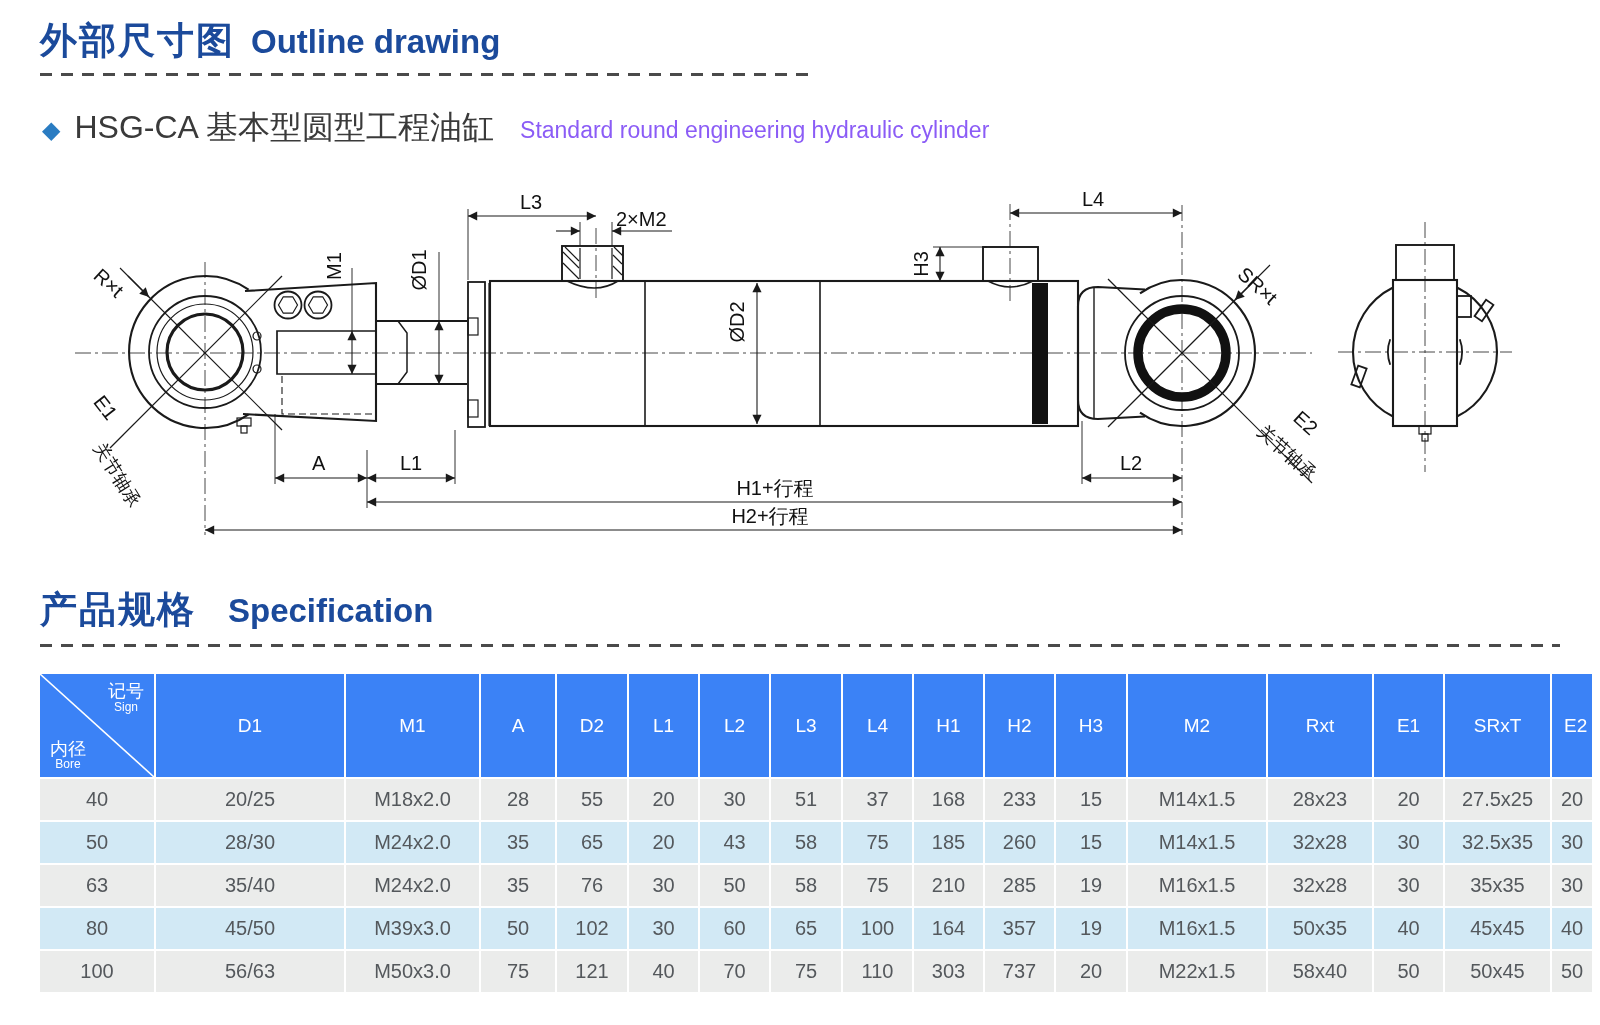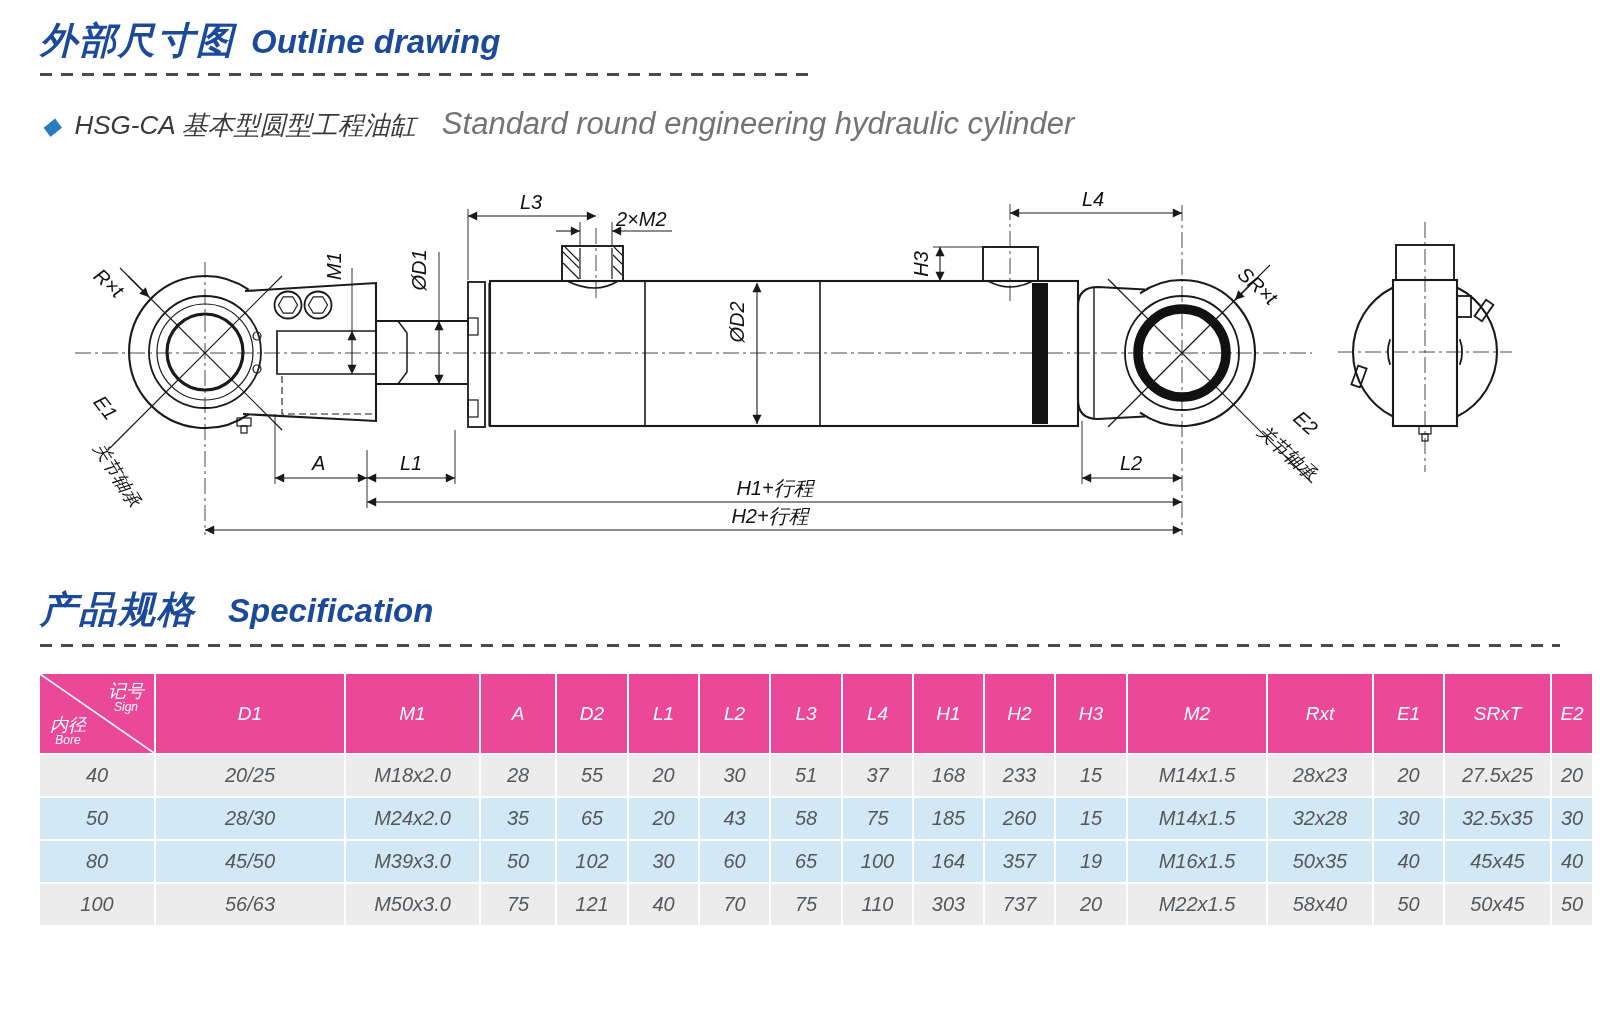--- a/index.html
+++ b/index.html
@@ -1,45 +1,45 @@
 <!DOCTYPE html>
 <html><head>
 <meta charset="utf-8">
 <style>
   html,body{margin:0;padding:0;background:#fff;}
   .page{position:relative;width:1600px;height:1025px;background:#fff;overflow:hidden;
-        font-family:"Liberation Sans",sans-serif;font-style:italic;}
+        font-family:"Liberation Sans",sans-serif;}
   
   .sec-title{position:absolute;left:40px;display:flex;align-items:baseline;gap:16px;
              color:#1b4a9b;font-weight:bold;}
   .sec-title .zh{font-size:37px;letter-spacing:2px;}
   .sec-title .en{font-size:33px;}
   .dash{position:absolute;height:3px;
         background:repeating-linear-gradient(90deg,#4a4a4a 0 12px,transparent 12px 21px);}
   .subtitle{position:absolute;left:42px;top:106px;display:flex;align-items:baseline;}
   .subtitle .diamond{color:#2a7cc2;font-size:24px;margin-right:14px;}
-  .subtitle .zh{font-size:26px;color:#3a3a3a;}
-  .subtitle .en{font-size:31px;color:#737373;margin-left:26px;}
+  .subtitle .zh{font-size:32px;color:#3a3a3a;}
+  .subtitle .en{font-size:23px;color:#8b5cf6;margin-left:26px;}
   
   .drawing{position:absolute;left:0;top:165px;width:1600px;height:395px;}
   .ln{stroke:#1a1a1a;stroke-width:2.1;fill:none;}
   .ln-thin{stroke:#1a1a1a;stroke-width:1.2;fill:none;}
   .cl{stroke:#333;stroke-width:0.9;fill:none;stroke-dasharray:16 4 3 4;}
   .dim-l{stroke:#1a1a1a;stroke-width:1.1;fill:none;}
   .ext{stroke:#1a1a1a;stroke-width:0.9;fill:none;}
   .hid{stroke:#1a1a1a;stroke-width:1.1;fill:none;stroke-dasharray:7 4;}
   .dim{font-family:"Liberation Sans",sans-serif;font-size:20px;fill:#111;}
   .dim.small{font-size:18px;}
   .band{fill:#111;stroke:none;}
   .thickring{stroke:#111;stroke-width:9.5;fill:none;}
   
   .spec-table{position:absolute;left:38px;top:672px;border-collapse:separate;border-spacing:2px;
               table-layout:fixed;width:1524px;background:#fff;}
-  .spec-table th{background:#ec4899;color:#fff;font-weight:normal;font-size:19px;height:79px;
-                 padding:0;text-align:center;}
+  .spec-table th{background:#3b82f6;color:#fff;font-weight:normal;font-size:19px;height:79px;
+                 padding:12px;text-align:center;}
   .spec-table td{text-align:center;font-size:20px;color:#54585c;height:41px;padding:0;}
   tr.odd td{background:#ebeceb;}
   tr.even td{background:#d2e9f5;}
   th.corner{position:relative;}
   th.corner svg{position:absolute;left:0;top:0;width:100%;height:100%;}
   .corner-sign{position:absolute;top:8px;right:10px;text-align:center;line-height:1.05;}
   .corner-bore{position:absolute;bottom:6px;left:10px;text-align:center;line-height:1.05;}
   .corner-zh{font-size:18px;display:block;}
   .corner-en{font-size:12px;display:block;}
 </style>
@@ -308,20 +308,39 @@
           <td>75</td>
           <td>185</td>
           <td>260</td>
           <td>15</td>
           <td>M14x1.5</td>
           <td>32x28</td>
           <td>30</td>
           <td>32.5x35</td>
           <td>30</td>
         </tr>
+        <tr class="odd">
+          <td>63</td>
+          <td>35/40</td>
+          <td>M24x2.0</td>
+          <td>35</td>
+          <td>76</td>
+          <td>30</td>
+          <td>50</td>
+          <td>58</td>
+          <td>75</td>
+          <td>210</td>
+          <td>285</td>
+          <td>19</td>
+          <td>M16x1.5</td>
+          <td>32x28</td>
+          <td>30</td>
+          <td>35x35</td>
+          <td>30</td>
+        </tr>
         <tr class="even">
           <td>80</td>
           <td>45/50</td>
           <td>M39x3.0</td>
           <td>50</td>
           <td>102</td>
           <td>30</td>
           <td>60</td>
           <td>65</td>
           <td>100</td>

